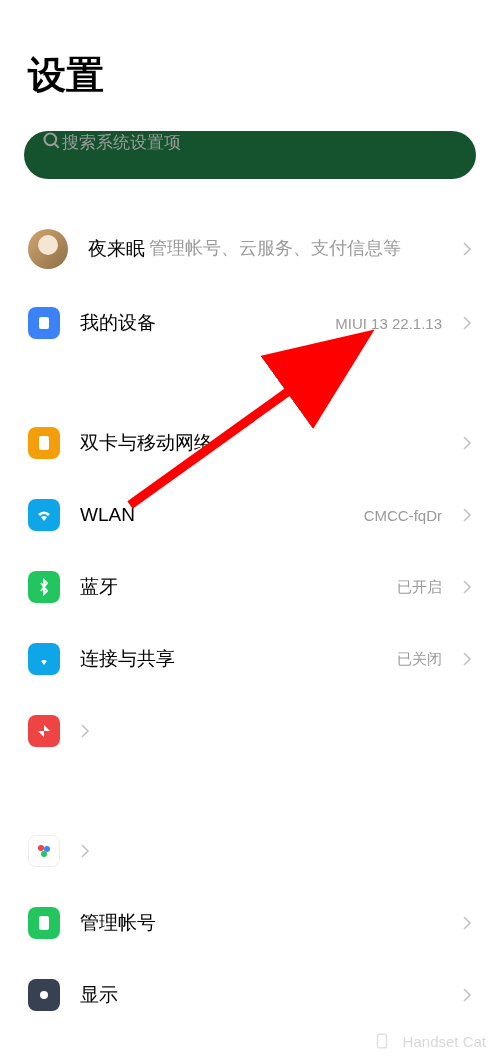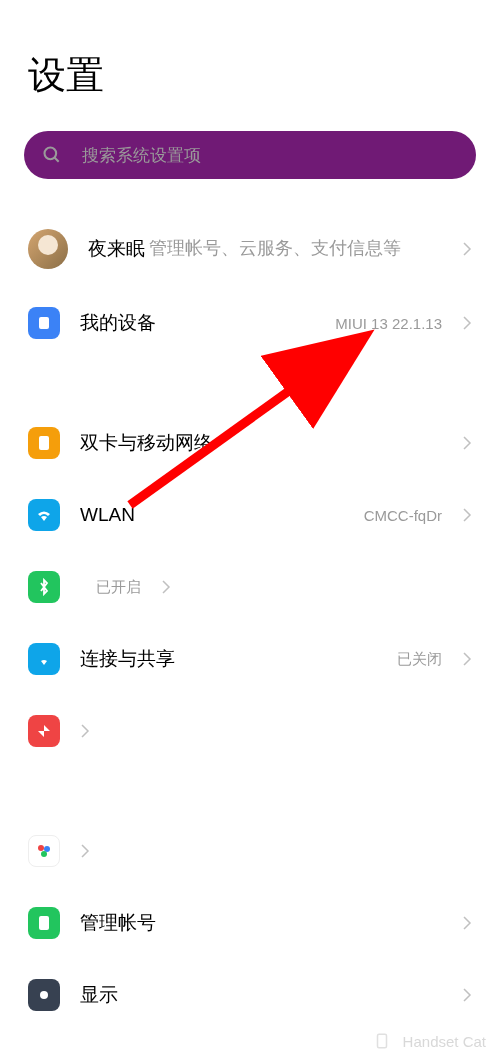--- a/index.html
+++ b/index.html
@@ -10,33 +10,33 @@
     body {
       width: 500px;
       height: 1060px;
       background: #ffffff;
       font-family: "Comic Sans MS", cursive, sans-serif;
       overflow: hidden;
       position: relative;
     }
     .page-title {
       font-size: 38px;
-      font-weight: 400;
+      font-weight: 700;
       padding: 50px 28px 20px;
       color: #000;
     }
     .search-box {
       margin: 10px 24px 20px;
-      background: #701a75;
+      background: #14532d;
       border-radius: 24px;
       height: 48px;
       display: flex;
-      align-items: center;
+      align-items: flex-start;
       padding: 0 18px;
-      gap: 20px;
+      gap: 0;
     }
     .search-icon {
       width: 20px;
       height: 20px;
       flex-shrink: 0;
     }
     .search-placeholder {
       color: #9a9a9a;
       font-size: 17px;
     }
@@ -85,21 +85,20 @@
       font-size: 19px;
       color: #000;
     }
     .item-sublabel {
       font-size: 18px;
       color: #9a9a9a;
     }
     .item-value {
       font-size: 15px;
       color: #9a9a9a;
-      margin-left: 16px;
     }
     .chevron {
       width: 10px;
       height: 16px;
       flex-shrink: 0;
     }
     .gap-small {
       height: 12px;
     }
     .gap-large {
@@ -202,20 +201,23 @@
       <path d="M2 2 L8 8 L2 14"></path>
     </svg>
 </div>
 
 <div class="settings-item">
   <div class="icon-wrap" style="background:#22c55e">
     <svg width="12" height="18" viewBox="0 0 12 18" fill="none" stroke="#fff" stroke-width="1.8">
         <path d="M3 5 L9 13 L6 16 L6 2 L9 5 L3 13"></path>
       </svg>
   </div>
+  <div class="item-text">
+    <span class="item-label">蓝牙</span>
+  </div>
   <span class="item-value">已开启</span>
   <svg class="chevron" viewBox="0 0 10 16" fill="none" stroke="#c0c0c0" stroke-width="1.5">
       <path d="M2 2 L8 8 L2 14"></path>
     </svg>
 </div>
 
 <div class="settings-item">
   <div class="icon-wrap" style="background:#0ea5e9">
     <svg width="18" height="14" viewBox="0 0 18 14" fill="#fff">
         <path d="M9 13 L6 9 Q9 7 12 9 Z"></path>

